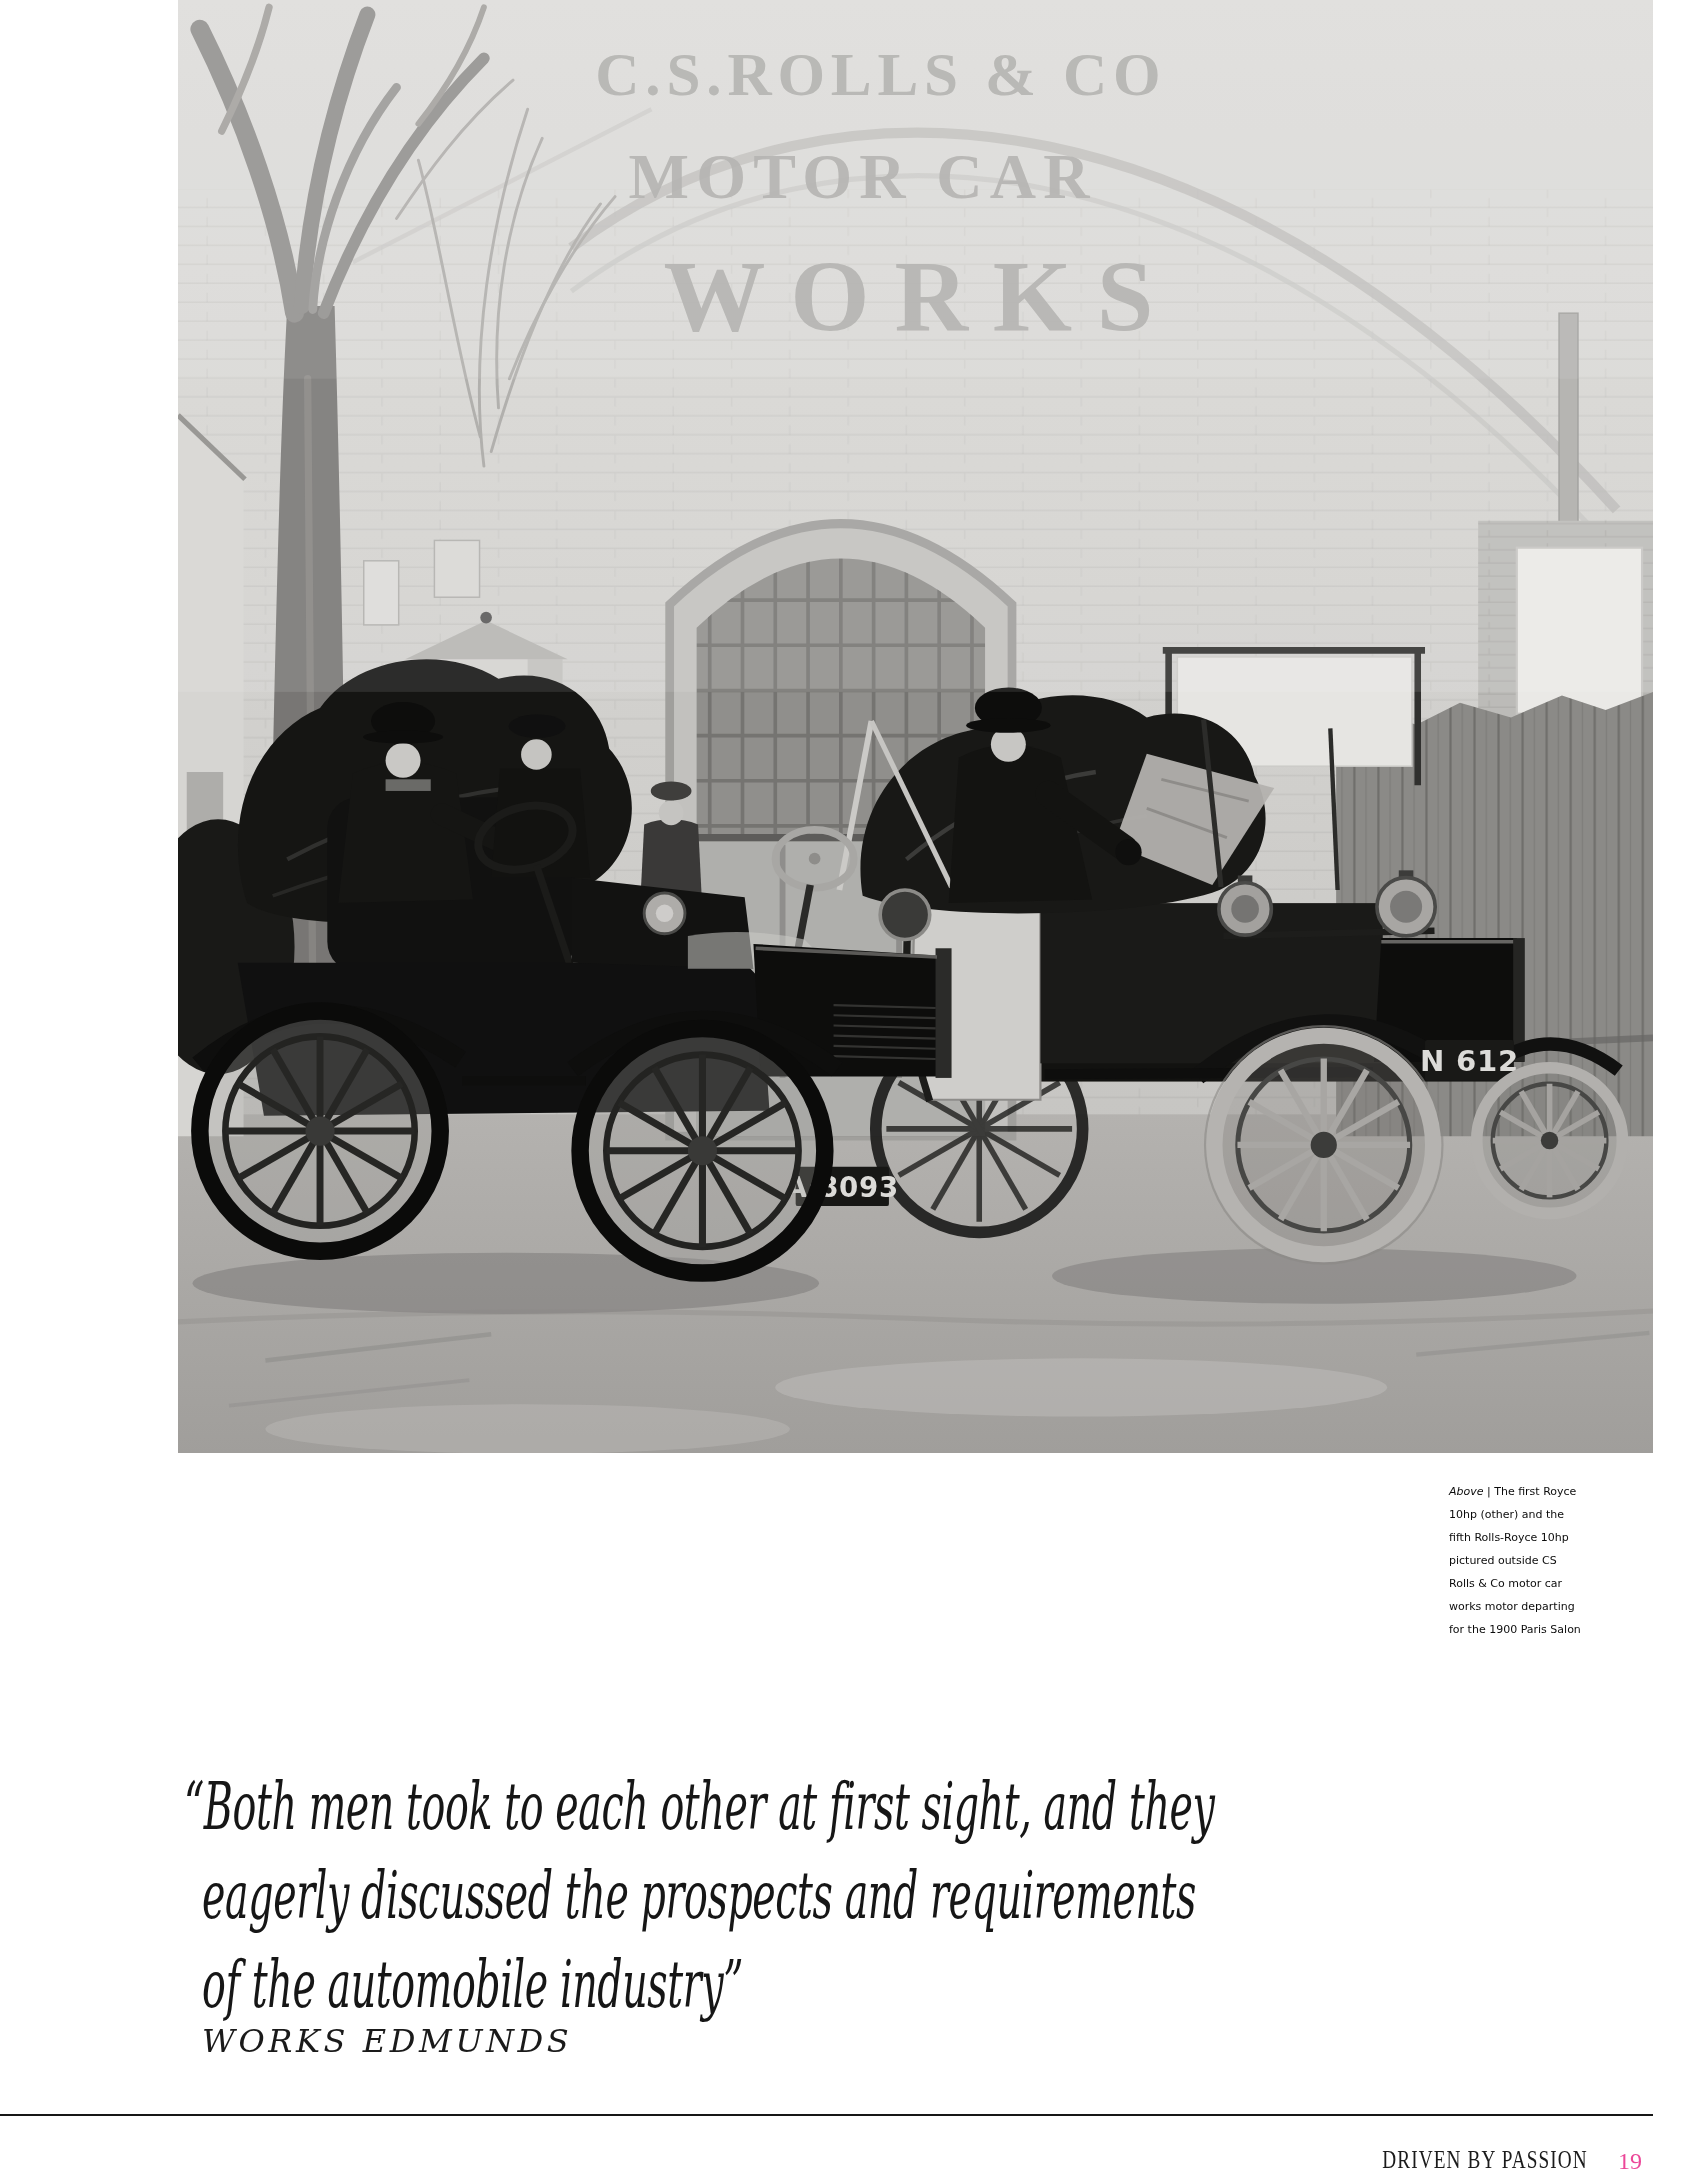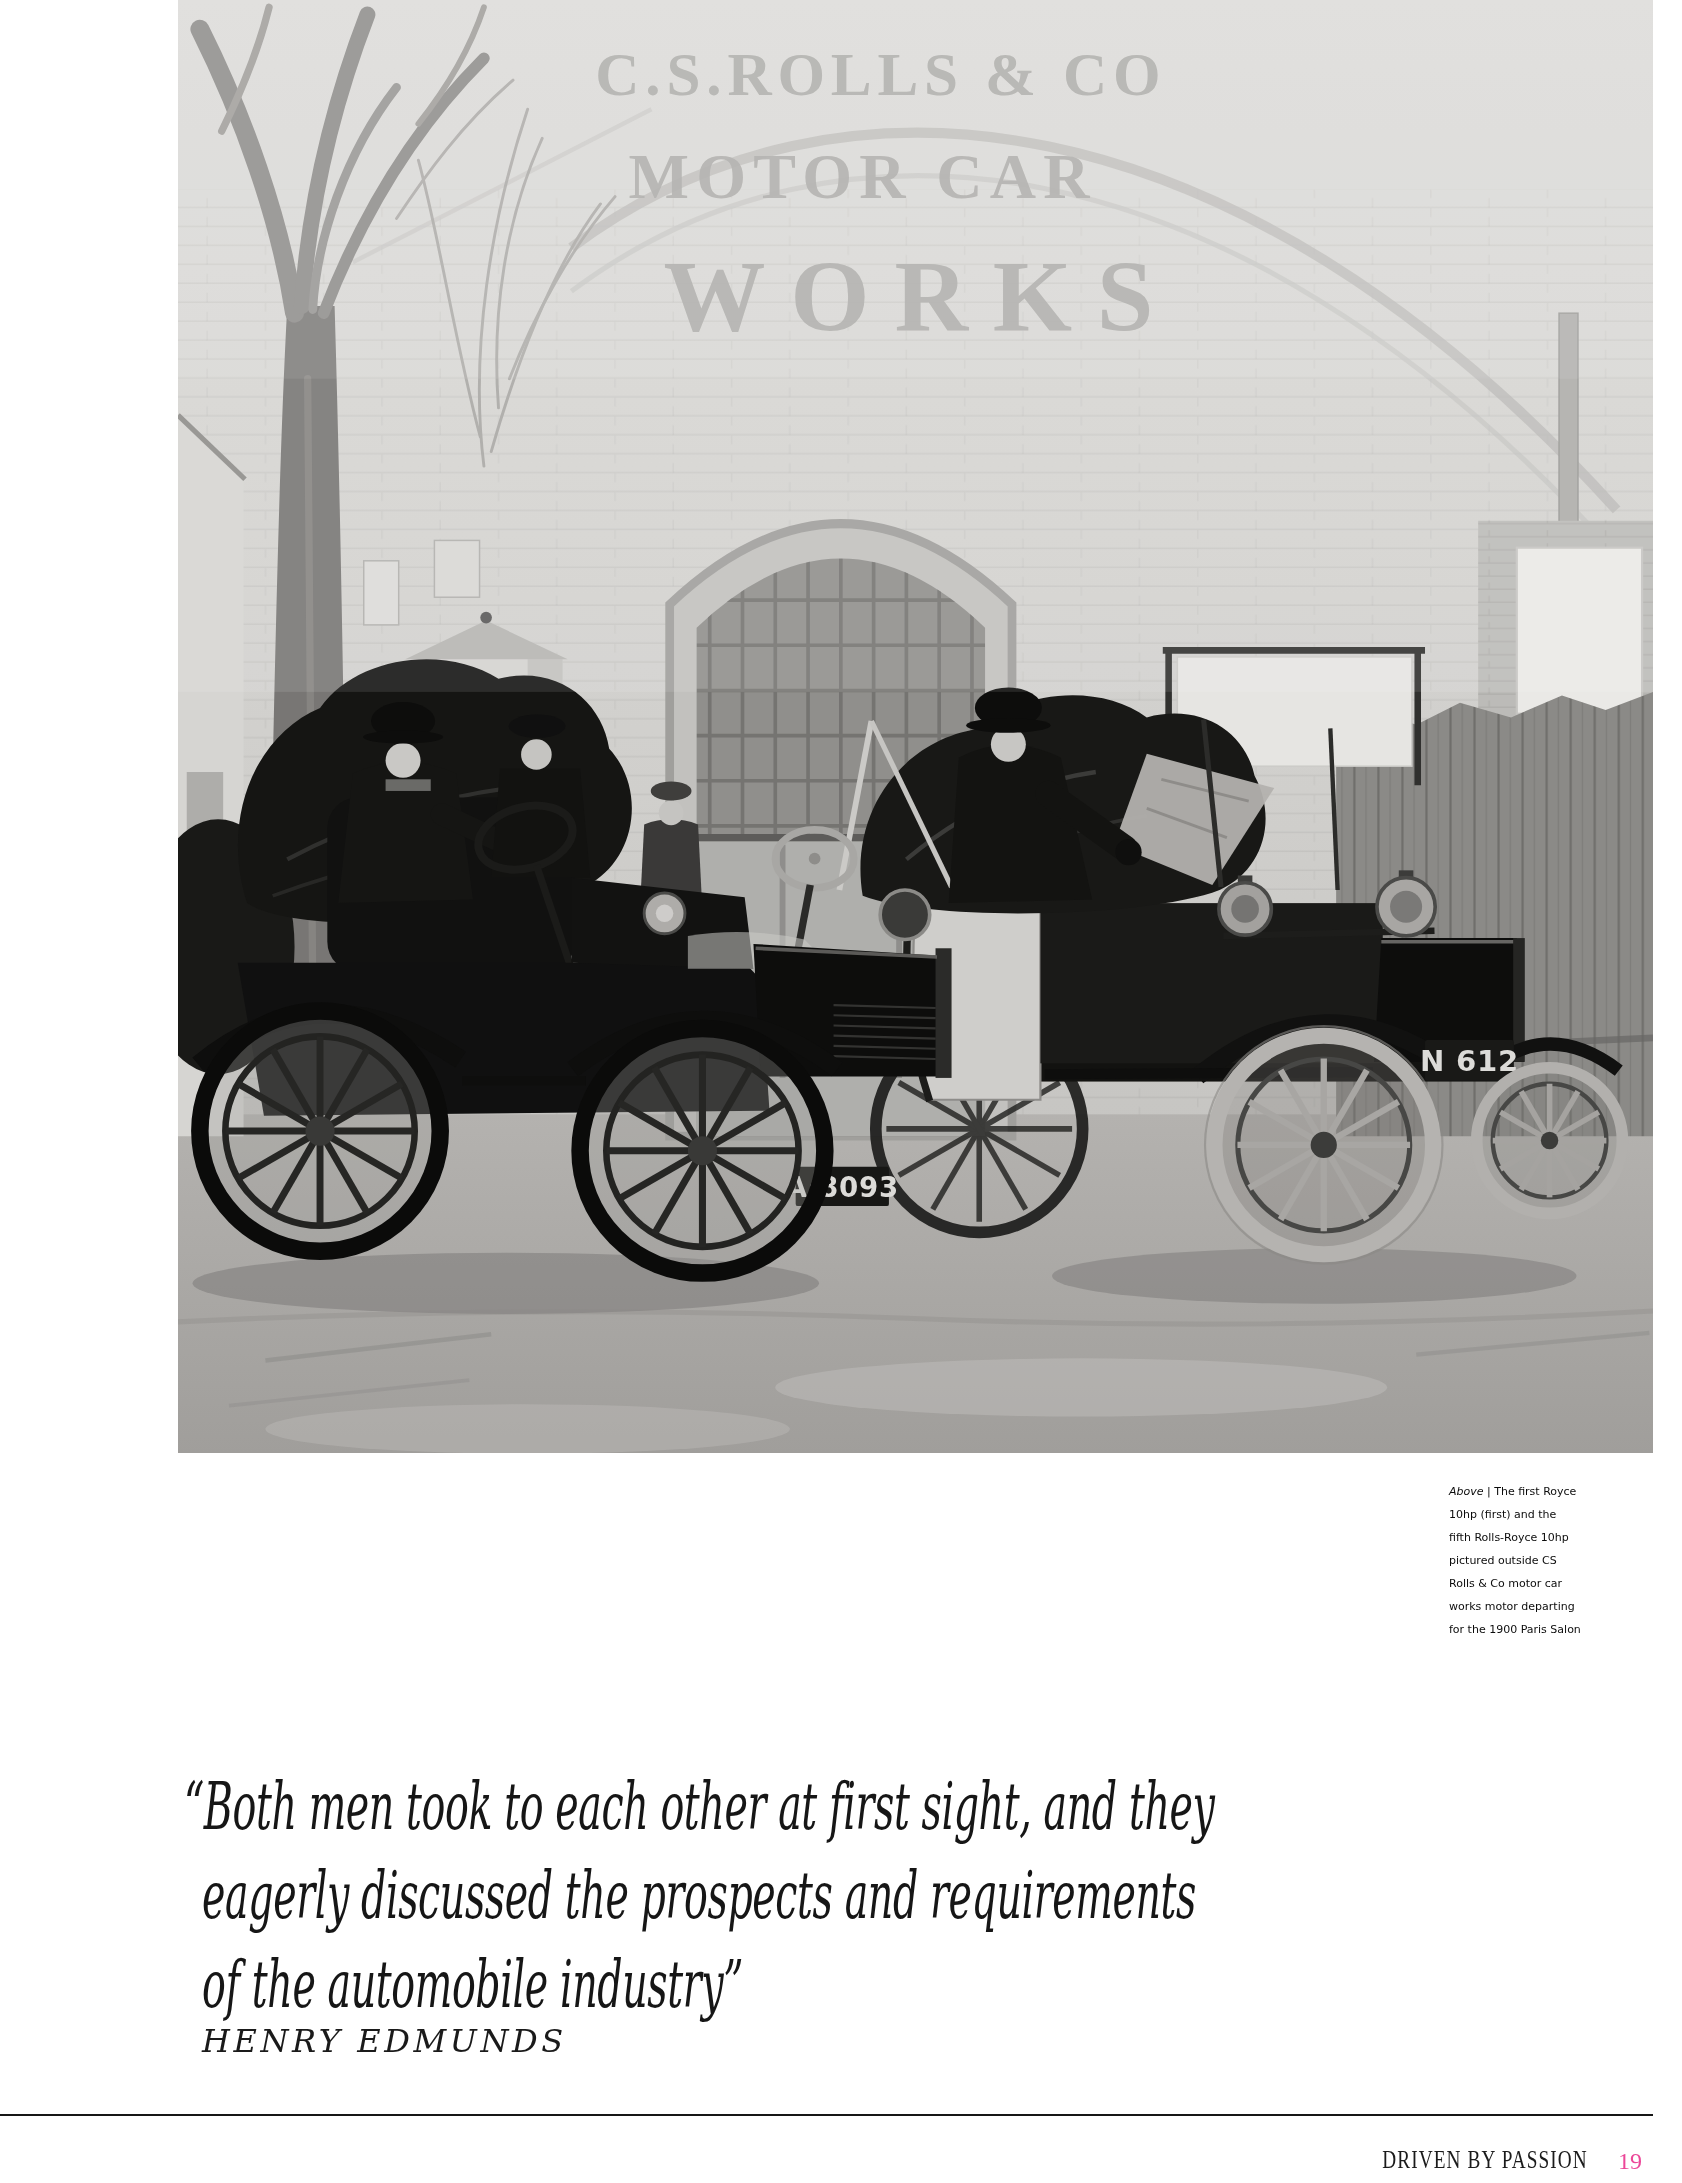--- a/index.html
+++ b/index.html
@@ -338,33 +338,33 @@
         <ellipse cx="480" cy="1962" rx="360" ry="34" fill="#c1bfbc" opacity="0.4"></ellipse>
       </g>
 
       <rect x="0" y="0" width="2025" height="950" fill="#ffffff" opacity="0.10"></rect>
       <rect x="0" y="0" width="2025" height="520" fill="#ffffff" opacity="0.08"></rect>
     </svg>
   </figure>
 
   <aside class="caption">
     <div class="cap-line"><em>Above</em><span> | The first Royce</span></div>
-    <div class="cap-line">10hp (first) and the</div>
+    <div class="cap-line">10hp (other) and the</div>
     <div class="cap-line">fifth Rolls-Royce 10hp</div>
     <div class="cap-line">pictured outside CS</div>
     <div class="cap-line">Rolls &amp; Co motor car</div>
     <div class="cap-line">works motor departing</div>
     <div class="cap-line">for the 1900 Paris Salon</div>
   </aside>
 
   <blockquote class="quote">
     <div class="q-line">“Both men took to each other at first sight, and they</div>
     <div class="q-line indent">eagerly discussed the prospects and requirements</div>
     <div class="q-line indent">of the automobile industry”</div>
   </blockquote>
-  <div class="attribution">HENRY EDMUNDS</div>
+  <div class="attribution">WORKS EDMUNDS</div>
 
   <hr class="footer-rule">
   <span class="footer-title">DRIVEN BY PASSION</span>
   <span class="footer-page">19</span>
 
 </div>
 
 
 </body></html>

